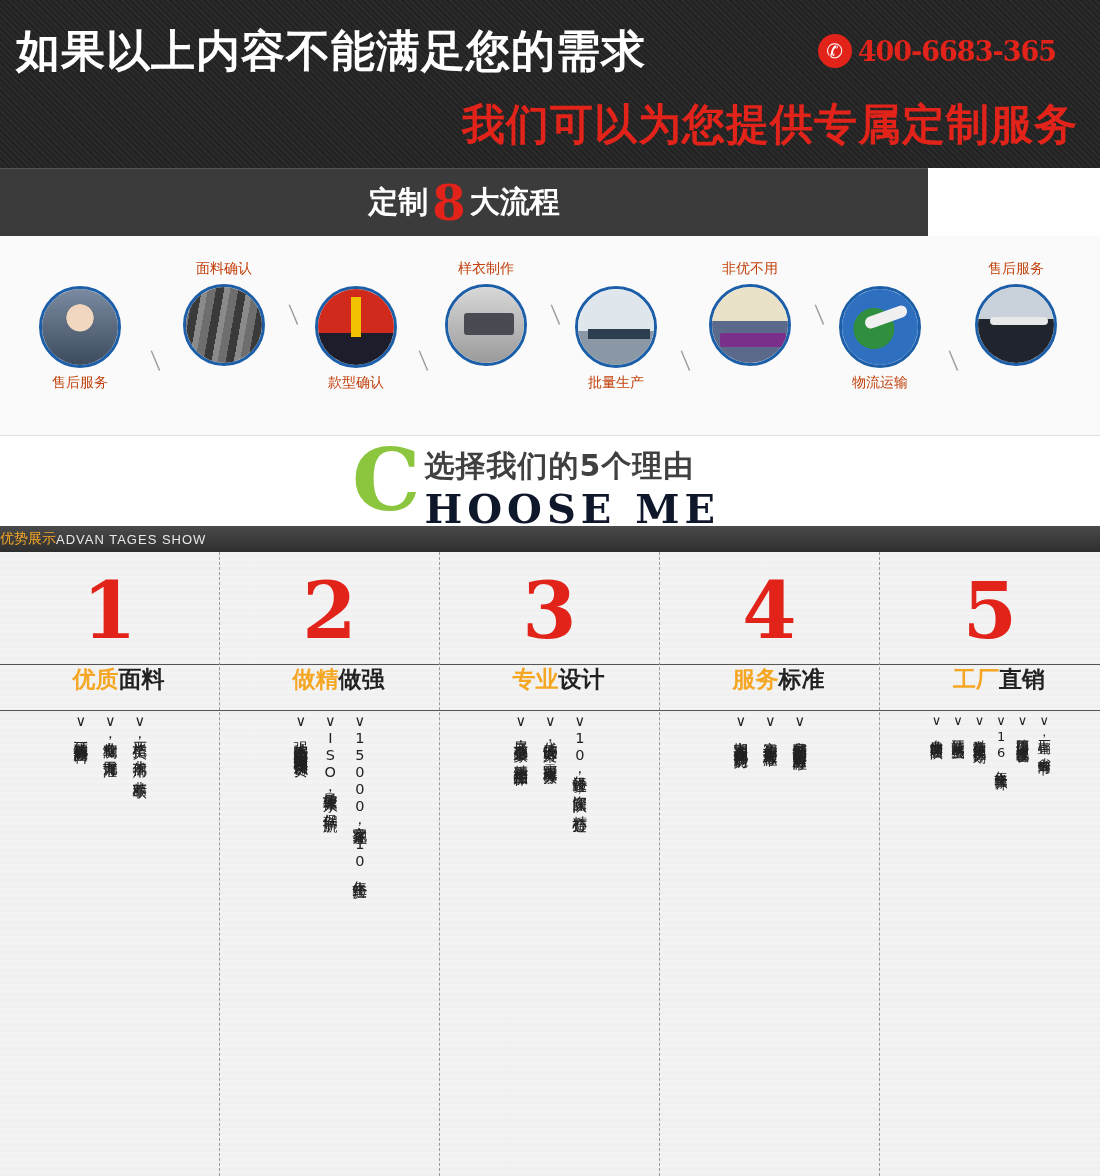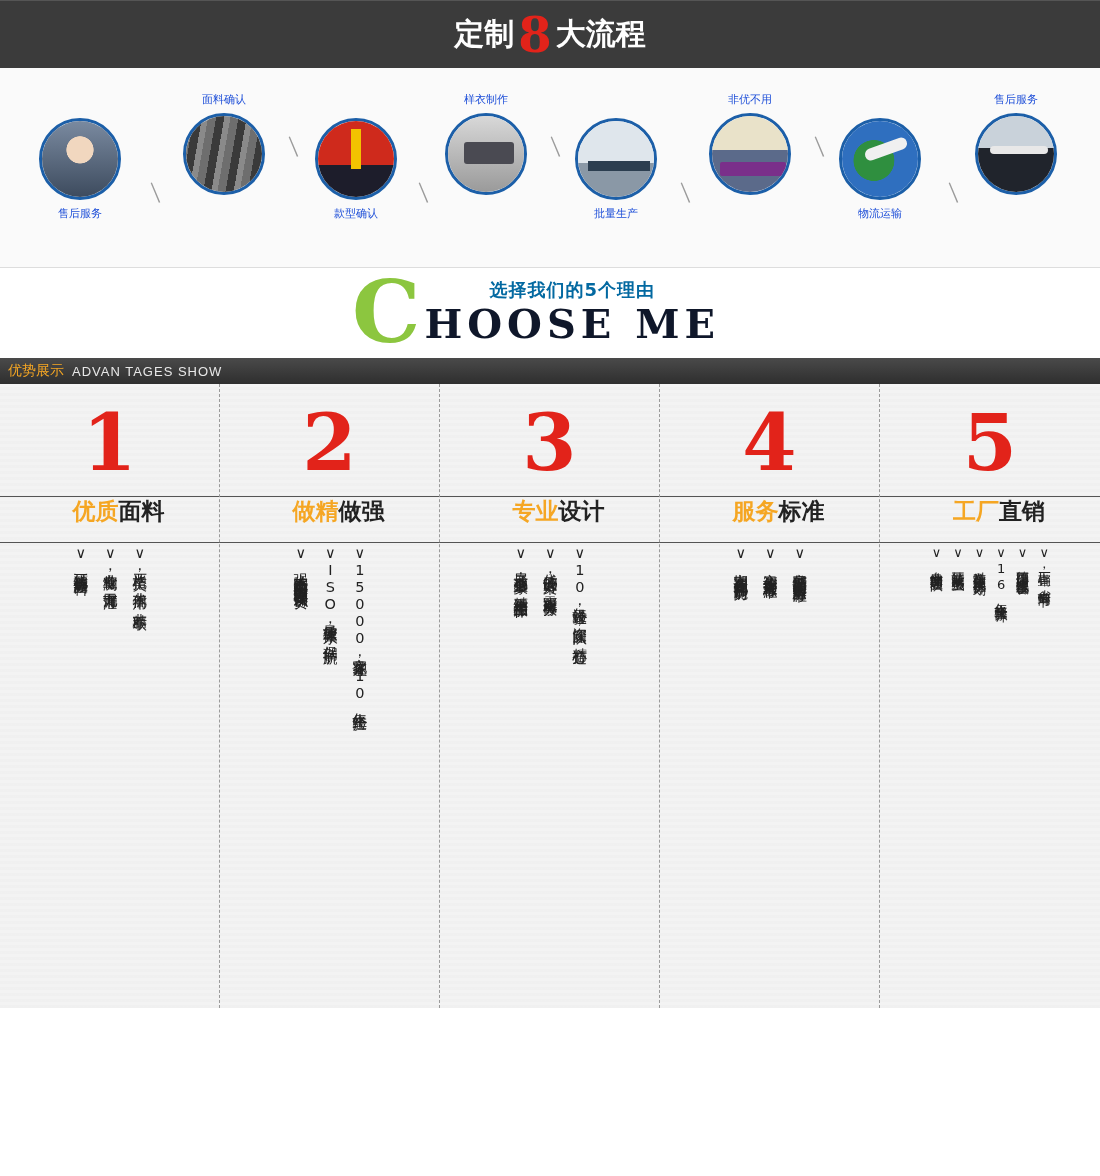--- a/index.html
+++ b/index.html
@@ -43,21 +43,21 @@
   }
   .hdr-line2 {
     position: absolute; right: 22px; top: 96px;
     font-size: 43px; font-weight: bold; color: #e2231a;
     letter-spacing: 1px;
     font-family: "DejaVu Sans", sans-serif;
   }
 
   
   .band-title {
-    width: 1100px; height: 68px;
+    width: 928px; height: 68px;
     background: #3b3b3b;
     display: flex; align-items: center; justify-content: center;
     border-top: 1px solid #555;
   }
   .band-title .t-left, .band-title .t-right {
     color: #fff; font-size: 30px; font-weight: bold;
     font-family: "DejaVu Sans", sans-serif;
   }
   .band-title .t-num {
     color: #e2231a; font-size: 48px; font-weight: bold;
@@ -77,21 +77,21 @@
     width: 108px; text-align: center;
   }
   .step .circle {
     width: 82px; height: 82px; border-radius: 50%;
     margin: 0 auto;
     border: 3px solid #1c5fa8;
     overflow: hidden;
     position: relative;
   }
   .step .lbl {
-    font-size: 11px; color: #1d4ed8; margin-top: 6px;
+    font-size: 14px; color: #c2410c; margin-top: 6px;
     font-family: "DejaVu Sans", sans-serif;
     white-space: nowrap;
   }
   .step.up .lbl { margin-top: 0; margin-bottom: 6px; }
   .arrow {
     position: absolute;
     color: #9a9a9a; font-size: 20px;
     transform: rotate(18deg);
   }
 
@@ -121,36 +121,36 @@
   .choose-inner {
     position: absolute; left: 352px; top: 4px;
     display: flex; align-items: flex-start;
   }
   .big-c {
     font-size: 86px; line-height: 0.92; color: #8cc63f;
     font-family: "DejaVu Serif", serif; font-weight: bold;
   }
   .choose-text { margin-left: 4px; }
   .choose-cn {
-    font-size: 18px; color: #0369a1; font-weight: bold;
-    font-family: "DejaVu Sans", sans-serif;
-    letter-spacing: 1px; margin-top: 6px; text-align: center;
+    font-size: 30px; color: #404040; font-weight: bold;
+    font-family: "DejaVu Sans", sans-serif;
+    letter-spacing: 1px; margin-top: 6px;
   }
   .choose-en {
     font-size: 40px; color: #0f172a; font-weight: bold;
     font-family: "DejaVu Serif", serif;
     letter-spacing: 5px; margin-top: -2px;
   }
 
   
   .adv-bar {
     width: 1100px; height: 26px;
     background: linear-gradient(#4a4a4a, #2e2e2e);
     display: flex; align-items: center;
-    padding-left: 8px; gap: 8px;
+    
   }
   .adv-cn { color: #f5a623; font-size: 14px; font-family: "DejaVu Sans", sans-serif; }
   .adv-en { color: #e8e8e8; font-size: 13px; letter-spacing: 1px; font-family: Liberation Sans, sans-serif; }
 
   
   .reasons {
     position: relative;
     width: 1100px; height: 624px;
     background:
       repeating-linear-gradient(0deg, rgba(0,0,0,0.012) 0 3px, rgba(255,255,255,0) 3px 6px),
@@ -200,20 +200,28 @@
     line-height: 1.35;
     letter-spacing: 1px;
     height: 100%;
   }
 </style>
 </head>
 <body>
 
 <div class="page">
 
+  <div class="header">
+    <div class="hdr-line1">如果以上内容不能满足您的需求</div>
+    <div class="hdr-phone">
+      <span class="phone-icon">✆</span>
+      <span class="phone-num">400-6683-365</span>
+    </div>
+    <div class="hdr-line2">我们可以为您提供专属定制服务</div>
+  </div>
 
   <div class="band-title">
     <span class="t-left">定制</span>
     <span class="t-num">8</span>
     <span class="t-right">大流程</span>
   </div>
 
   <div class="steps">
 
     <div class="step" style="left:26px; top:50px;">

